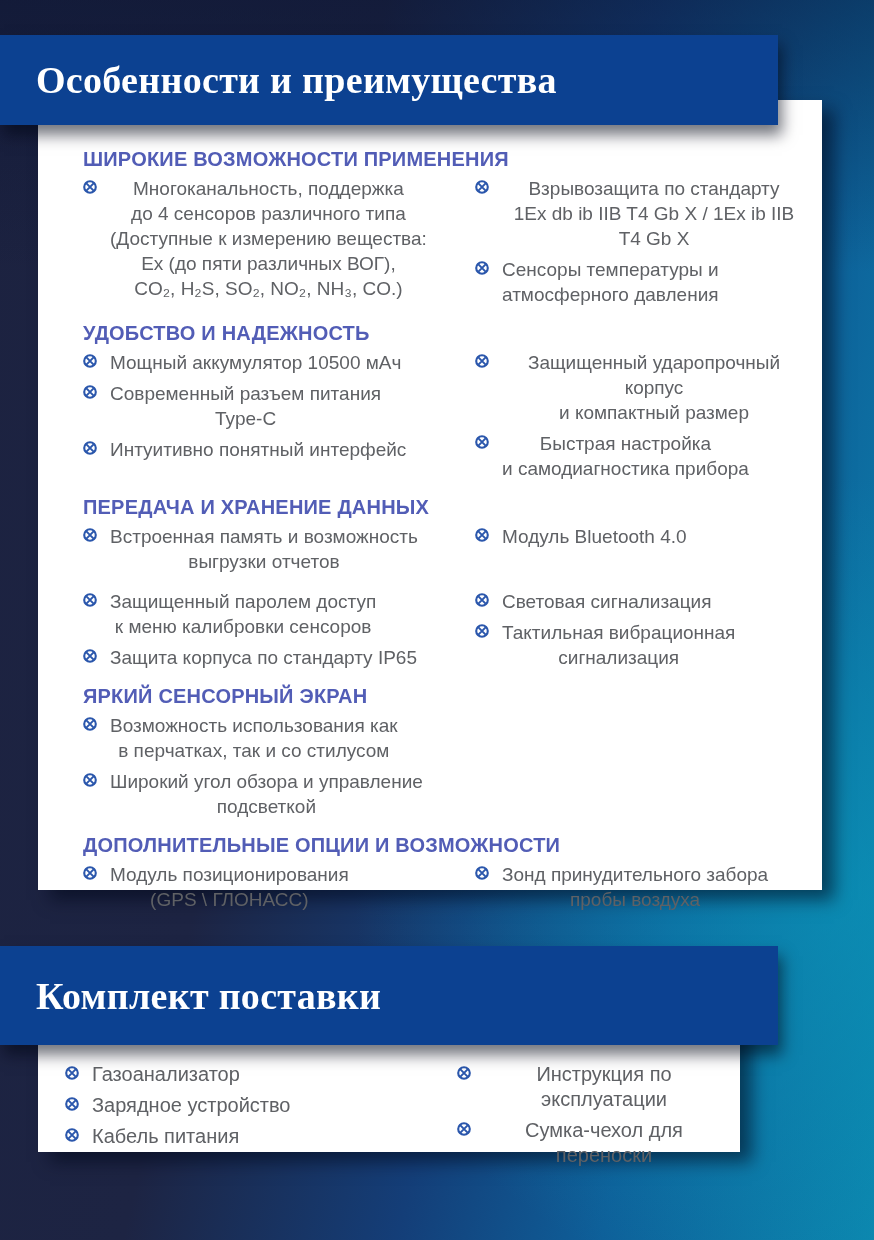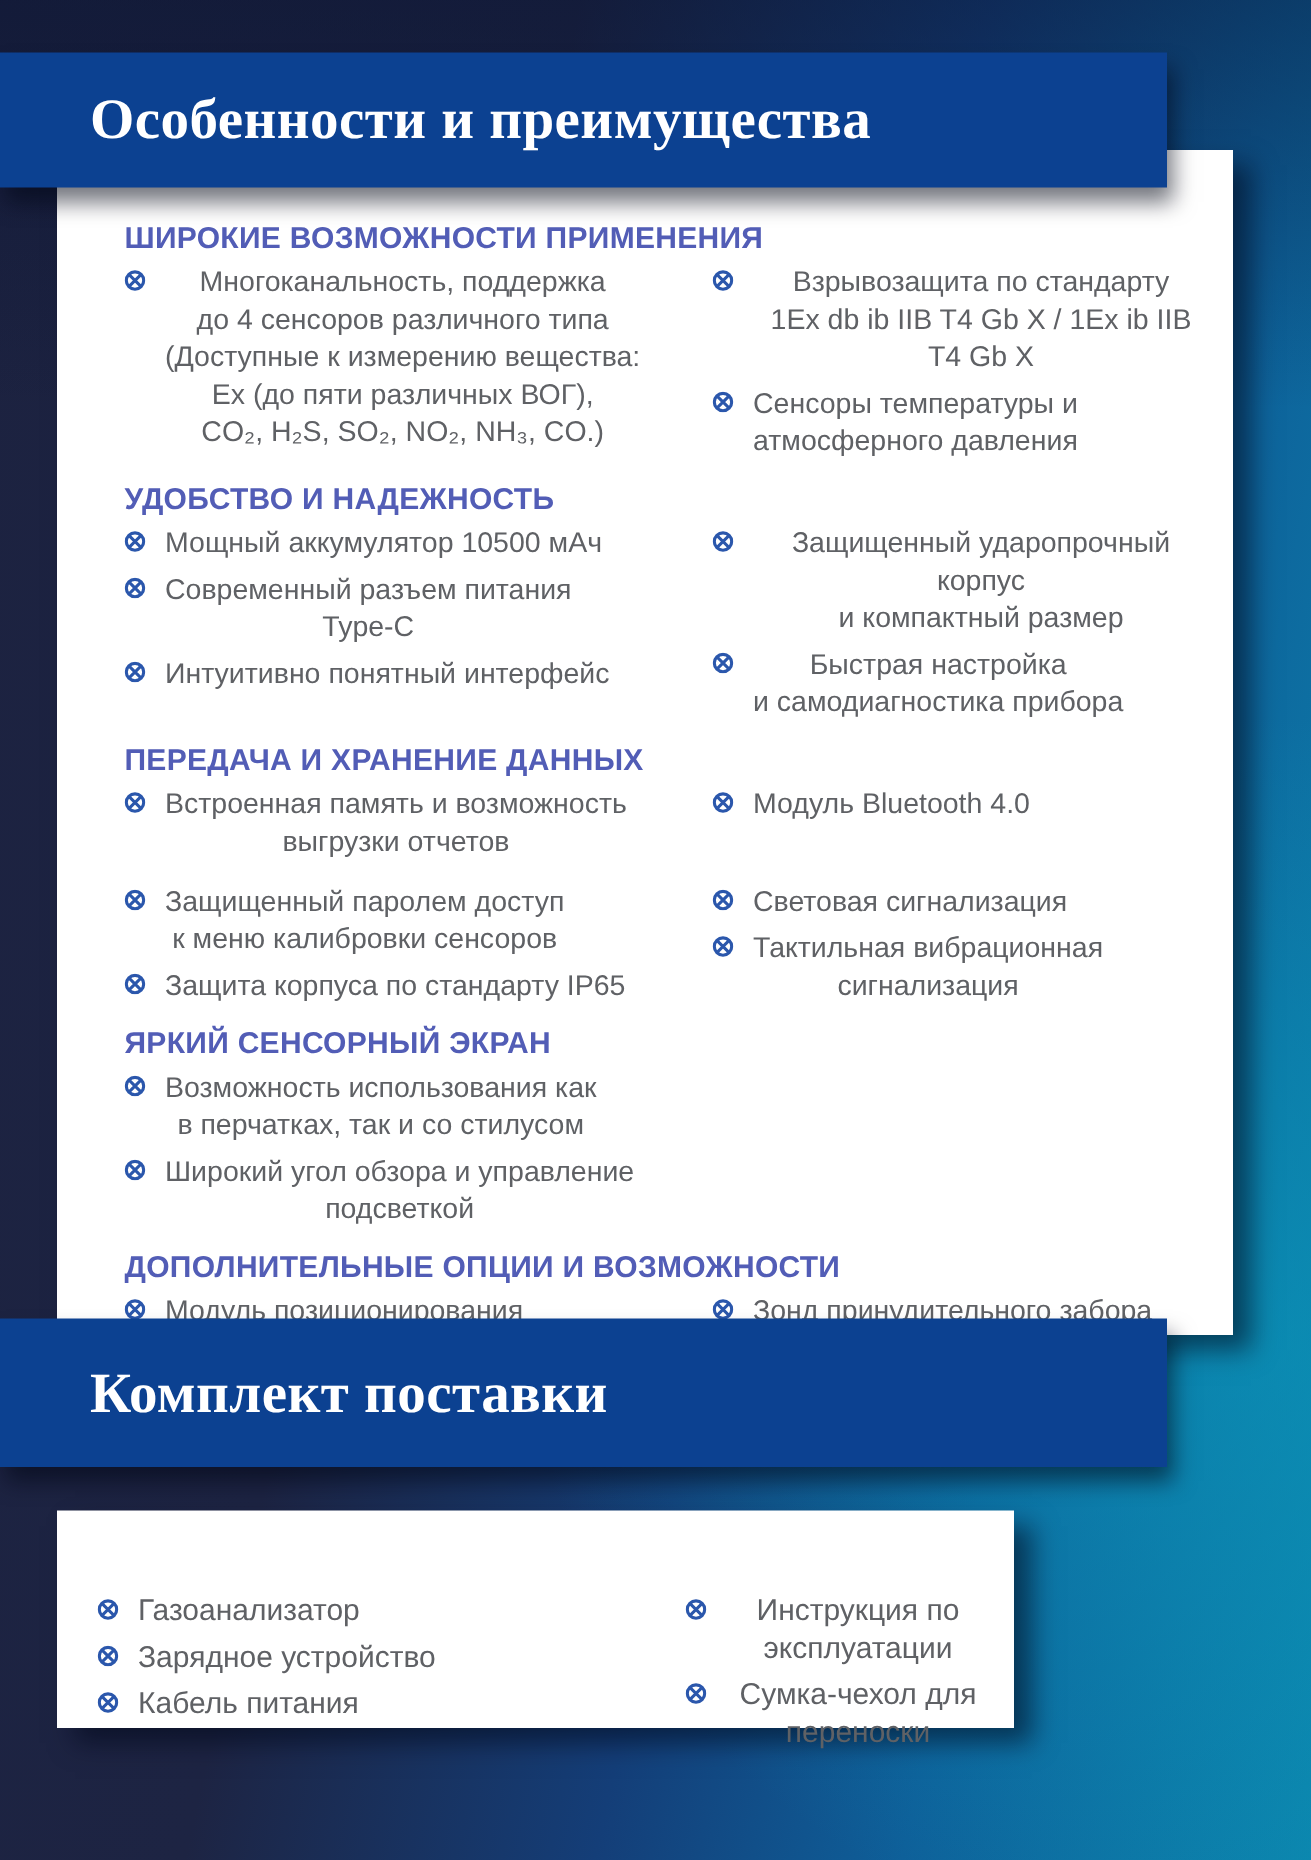--- a/index.html
+++ b/index.html
@@ -16,33 +16,33 @@
       linear-gradient(102deg, var(--bg-navy) 0%, #1d2443 34%, #143e78 58%, #0e5f99 76%, var(--bg-teal) 100%);
   }
   .banner{
     position:absolute;left:0;width:778px;
     background:var(--banner-blue);
     display:flex;align-items:center;
     box-shadow:4px 10px 14px rgba(0,5,20,0.55);
     z-index:3;
   }
   .banner1{top:35px;height:90px;}
-  .banner2{top:879px;height:99px;}
+  .banner2{top:946px;height:99px;}
   .banner h1{
-    margin:0;padding-left:60px;
+    margin:0;padding-left:36px;
     font-family:"Liberation Serif","DejaVu Serif",serif;
     font-weight:700;font-size:38px;color:#ffffff;letter-spacing:0.3px;
   }
   .card{
     position:absolute;left:38px;background:var(--card-white);
     box-shadow:12px 10px 16px rgba(0,8,25,0.55);
     z-index:1;box-sizing:border-box;
   }
   .card1{top:100px;width:784px;height:790px;padding:48px 16px 0 45px;}
-  .card2{top:1007px;width:638px;height:145px;padding:55px 16px 0 27px;}
+  .card2{top:1007px;width:702px;height:145px;padding:55px 16px 0 27px;}
   .fsec{margin:0 0 9px 0;}
   .sec-title{
     margin:0 0 6px 0;
     font-size:20px;font-weight:700;color:var(--heading-blue);
     letter-spacing:0.2px;line-height:22px;
   }
   .cols{display:grid;grid-template-columns:392px 1fr;align-items:start;text-align:center;}
   .item{display:flex;margin:0 0 6px 0;}
   .bullet{width:14px;height:14px;flex:none;margin:4px 13px 0 0;color:var(--bullet-blue);}
   .itext{

